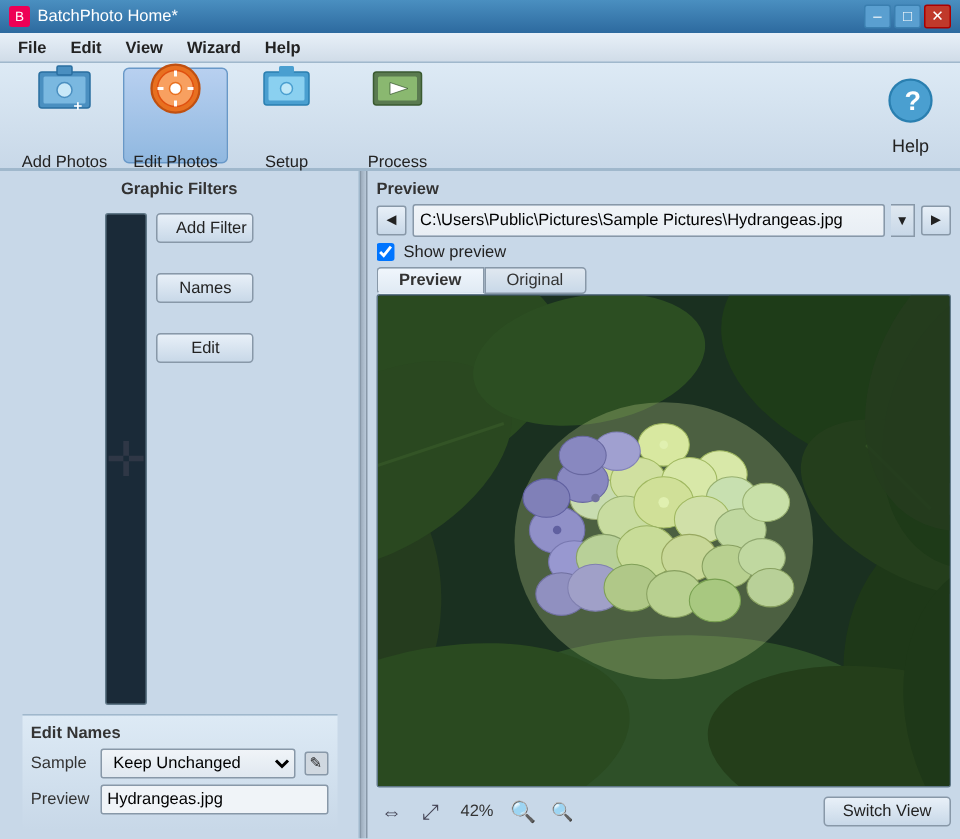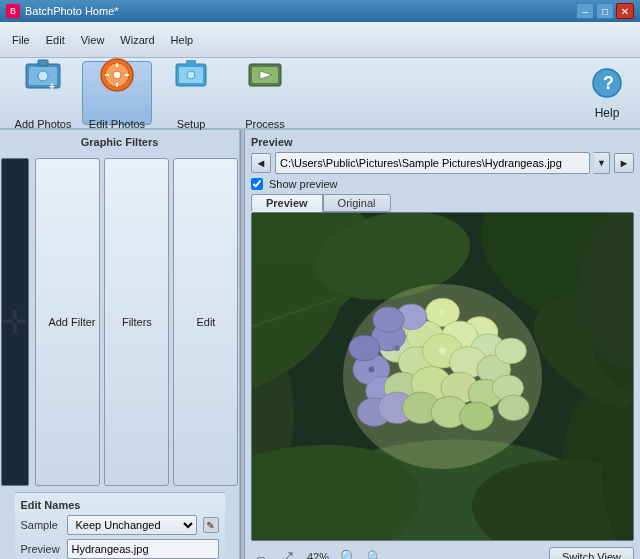--- a/index.html
+++ b/index.html
@@ -35,25 +35,26 @@
       font-size: 10px;
       display: flex; align-items: center; justify-content: center;
       cursor: pointer;
       border-radius: 2px;
     }
     .title-btn.close { background: #c0392b; border-color: #a00; }
 
     
     .menu-bar {
       background: linear-gradient(to bottom, #e8f0f8, #d0dce8);
-      height: 36px;
+      height: 20px;
       display: flex;
       align-items: center;
       padding: 0 4px;
       border-bottom: 1px solid #a0b8cc;
+      font-weight: bold;
     }
     .menu-item {
       padding: 2px 8px;
       cursor: pointer;
       font-size: 11px;
       color: #222;
       border-radius: 2px;
     }
 
     
@@ -137,22 +138,22 @@
       background: #1a2a38;
       border: 1px solid #607888;
       border-radius: 2px;
       display: flex;
       align-items: center;
       justify-content: center;
     }
 
     .side-buttons {
       display: flex;
-      flex-direction: row;
-      gap: 4px;
+      flex-direction: column;
+      gap: 20px;
     }
 
     .btn-small {
       background: linear-gradient(to bottom, #e8f0f8, #c8d8e8);
       border: 1px solid #8898a8;
       border-radius: 3px;
       padding: 3px 12px;
       font-size: 11px;
       cursor: pointer;
       color: #222;
@@ -421,21 +422,21 @@
     <div class="section-title">Graphic Filters</div>
 
     <div class="filters-section">
 
       <div class="filter-list-wrap">
         <span style="color:#445; font-size:32px; opacity:0.5;">✛</span>
       </div>
 
       <div class="side-buttons">
         <button class="btn-small">Add Filter</button>
-        <button class="btn-small">Filters</button>
+        <button class="btn-small">Names</button>
         <button class="btn-small">Edit</button>
       </div>
     </div>
 
     <div class="edit-names-section">
       <div class="section-title">Edit Names</div>
 
       <div class="edit-names-row">
         <span class="edit-names-label">Sample</span>
         <select class="preset-select">

